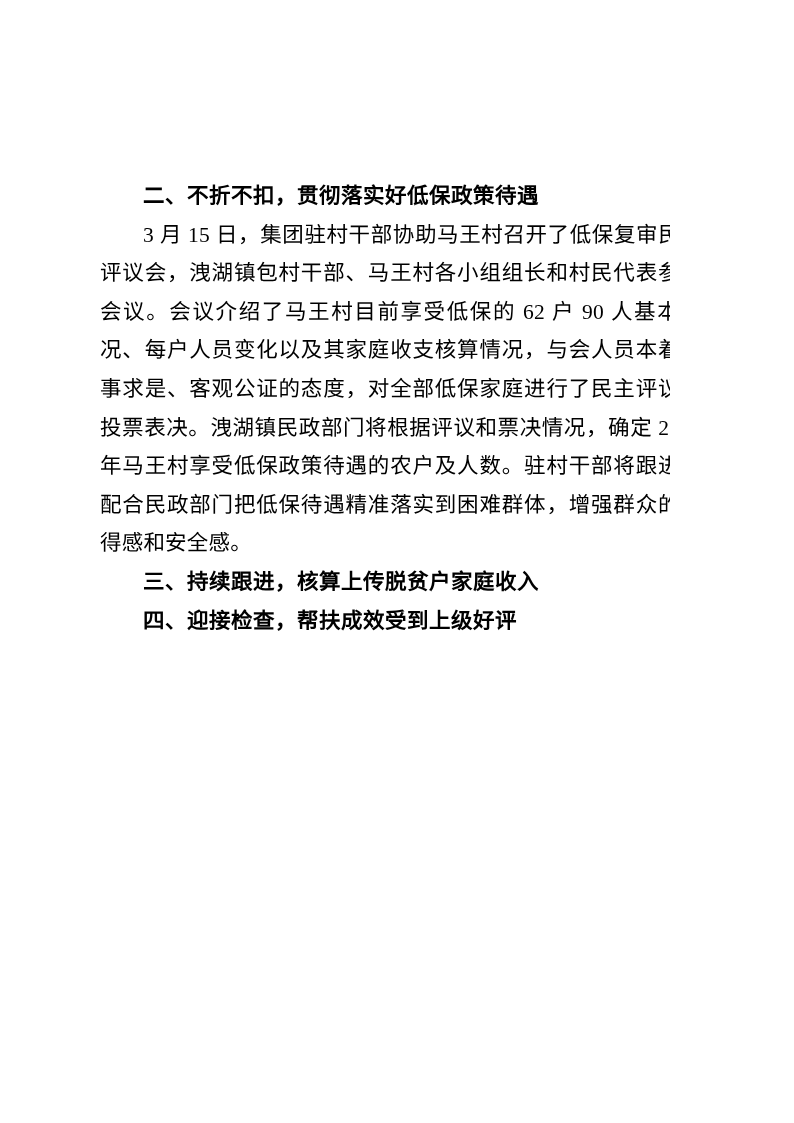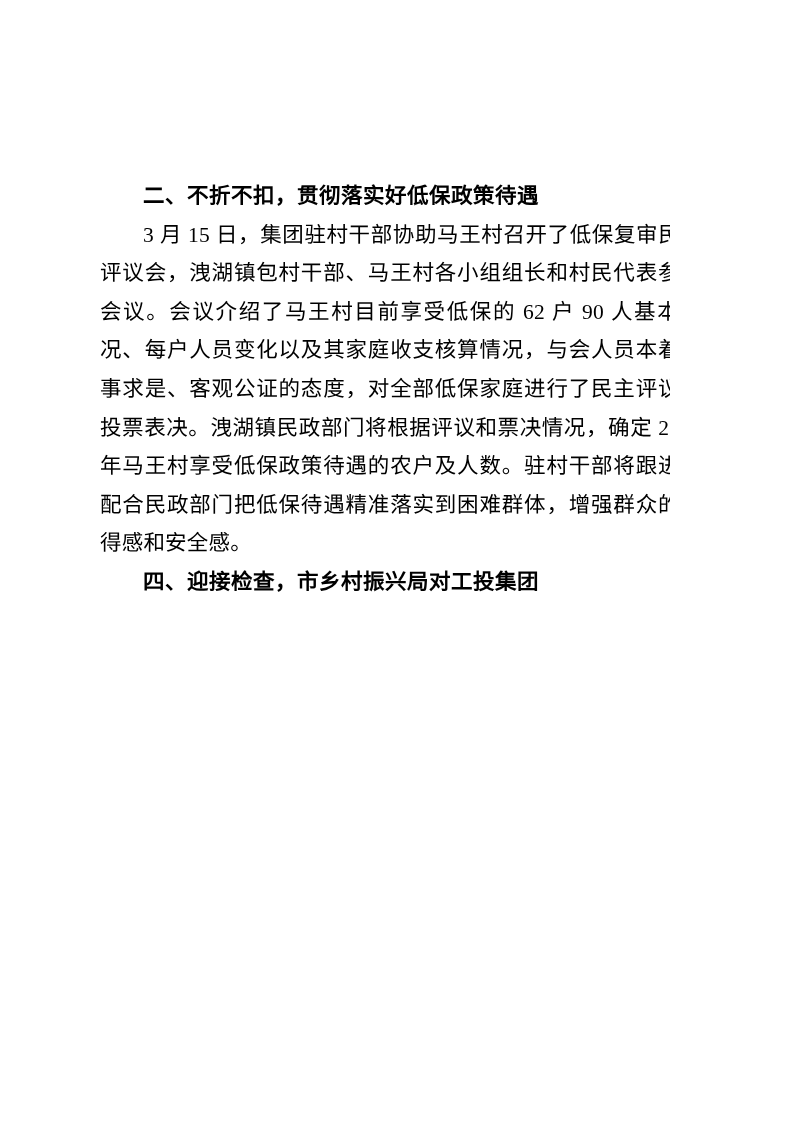--- a/index.html
+++ b/index.html
@@ -45,15 +45,16 @@
     text-align: justify;
   }
 </style>
 </head>
 <body>
 
 <div class="page">
   <div class="content">
     <h2>二、不折不扣，贯彻落实好低保政策待遇</h2>
     <p>3 月 15 日，集团驻村干部协助马王村召开了低保复审民主评议会，洩湖镇包村干部、马王村各小组组长和村民代表参加会议。会议介绍了马王村目前享受低保的 62 户 90 人基本情况、每户人员变化以及其家庭收支核算情况，与会人员本着实事求是、客观公证的态度，对全部低保家庭进行了民主评议和投票表决。洩湖镇民政部门将根据评议和票决情况，确定 2023 年马王村享受低保政策待遇的农户及人数。驻村干部将跟进、配合民政部门把低保待遇精准落实到困难群体，增强群众的获得感和安全感。</p>
-    <h2>四、迎接检查，市乡村振兴局对工投集团</h2>
+    <h2>三、持续跟进，核算上传脱贫户家庭收入</h2>
+    <h2>四、迎接检查，帮扶成效受到上级好评</h2>
   </div>
 </div>
 
 </body></html>

